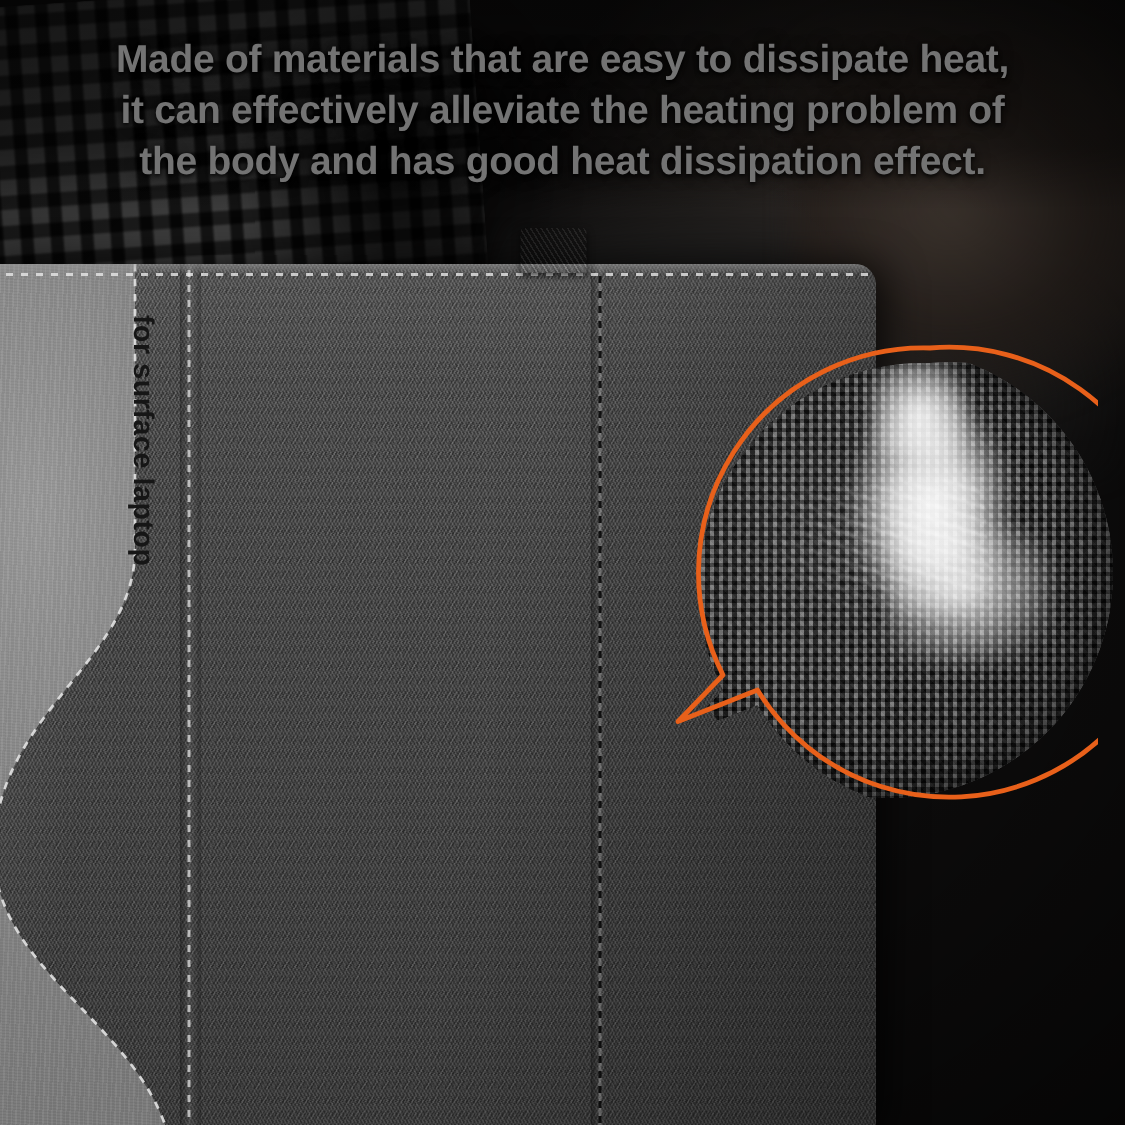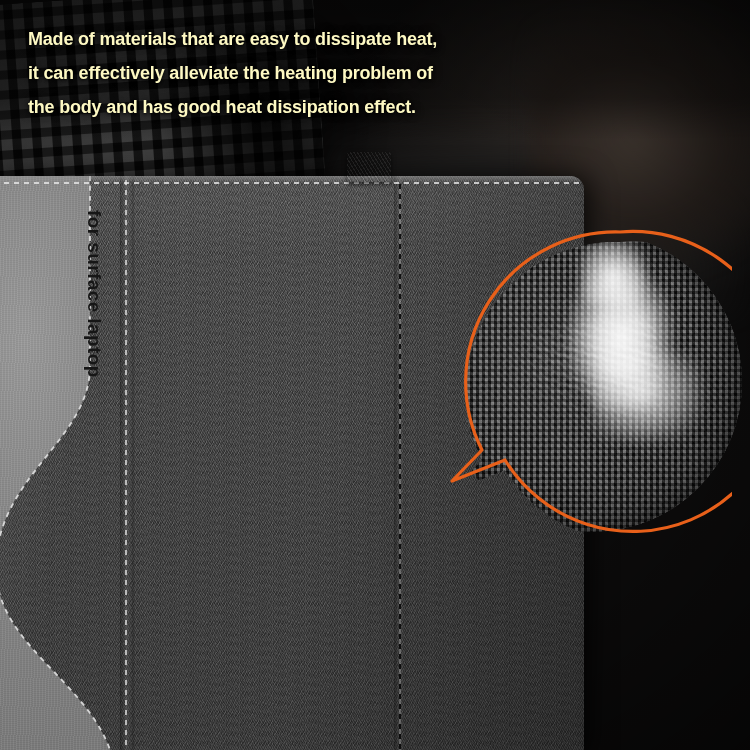--- a/index.html
+++ b/index.html
@@ -83,25 +83,25 @@
   
   .headline-scrim {
     position: absolute;
     left: 0; top: 0; width: 750px; height: 140px;
     background: linear-gradient(180deg, rgba(0,0,0,0.42) 0%, rgba(0,0,0,0.34) 70%, rgba(0,0,0,0.0) 100%);
   }
   .headline {
     position: absolute;
     left: 0; top: 22px;
     width: 750px;
-    text-align: left;
-    color: #fef9c3;
+    text-align: center;
+    color: #737373;
     font-family: "Liberation Sans", sans-serif;
     font-weight: bold;
-    font-size: 18px;
+    font-size: 26px;
     line-height: 34px;
     letter-spacing: -0.2px;
     text-shadow: 0 1px 3px rgba(0,0,0,0.9), 0 0 10px rgba(0,0,0,0.7);
     white-space: pre-line;
     padding: 0 28px;
     box-sizing: border-box;
   }
 
   
   .case {

